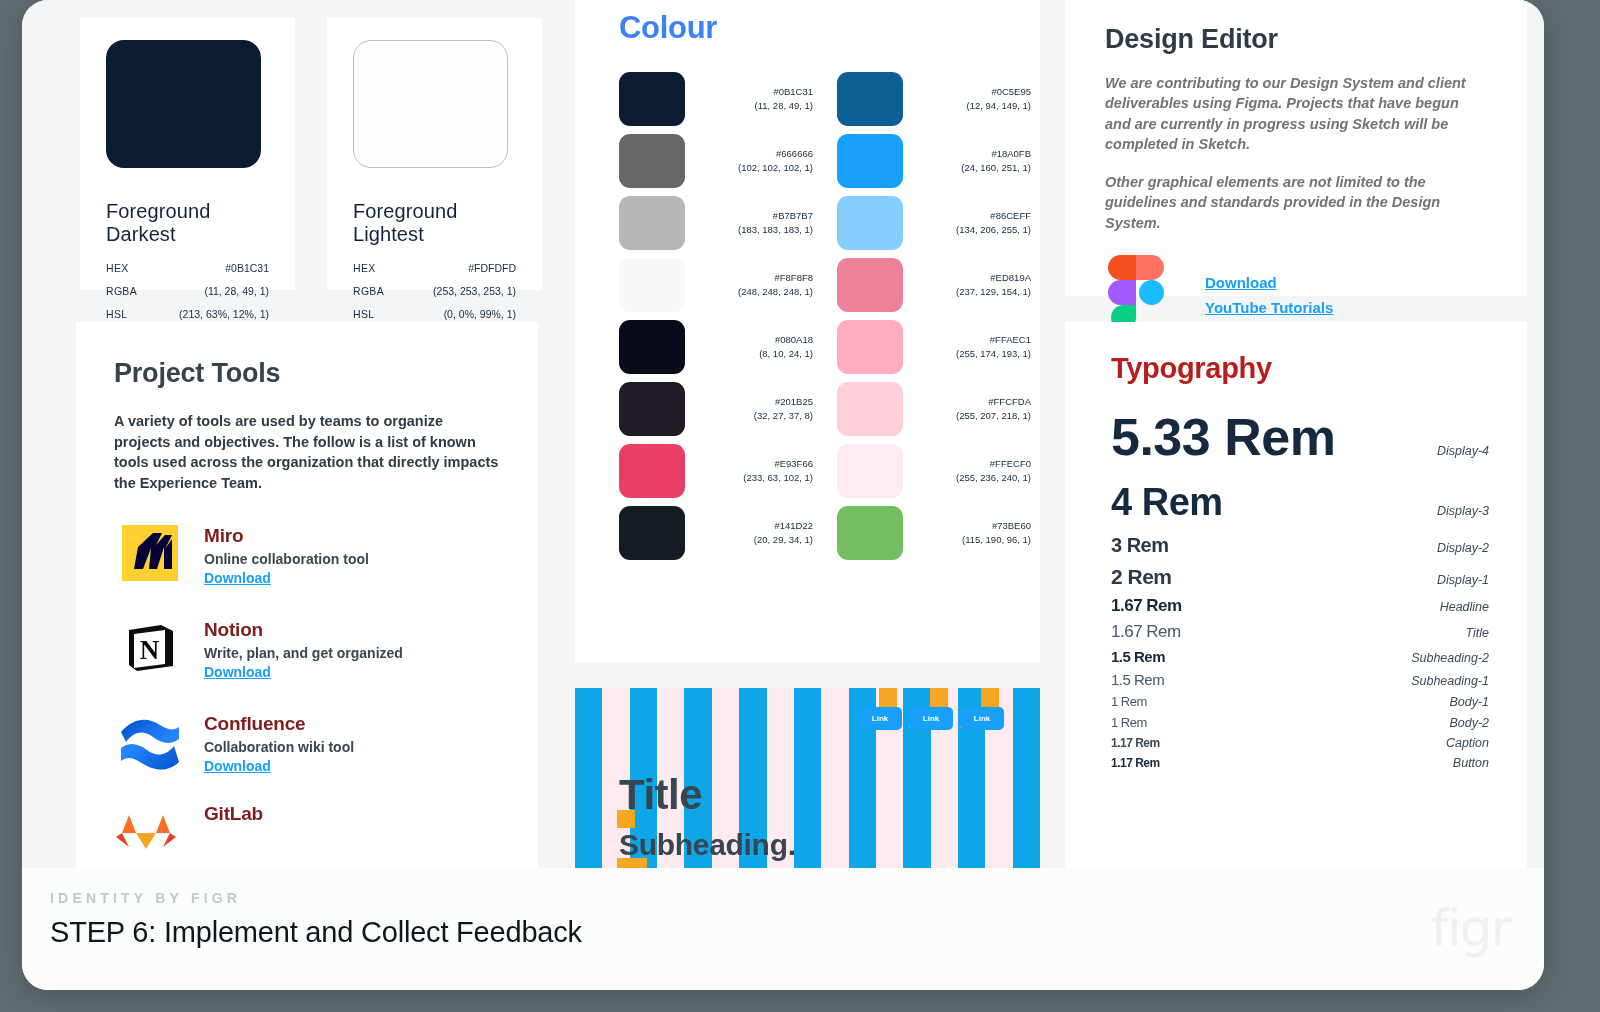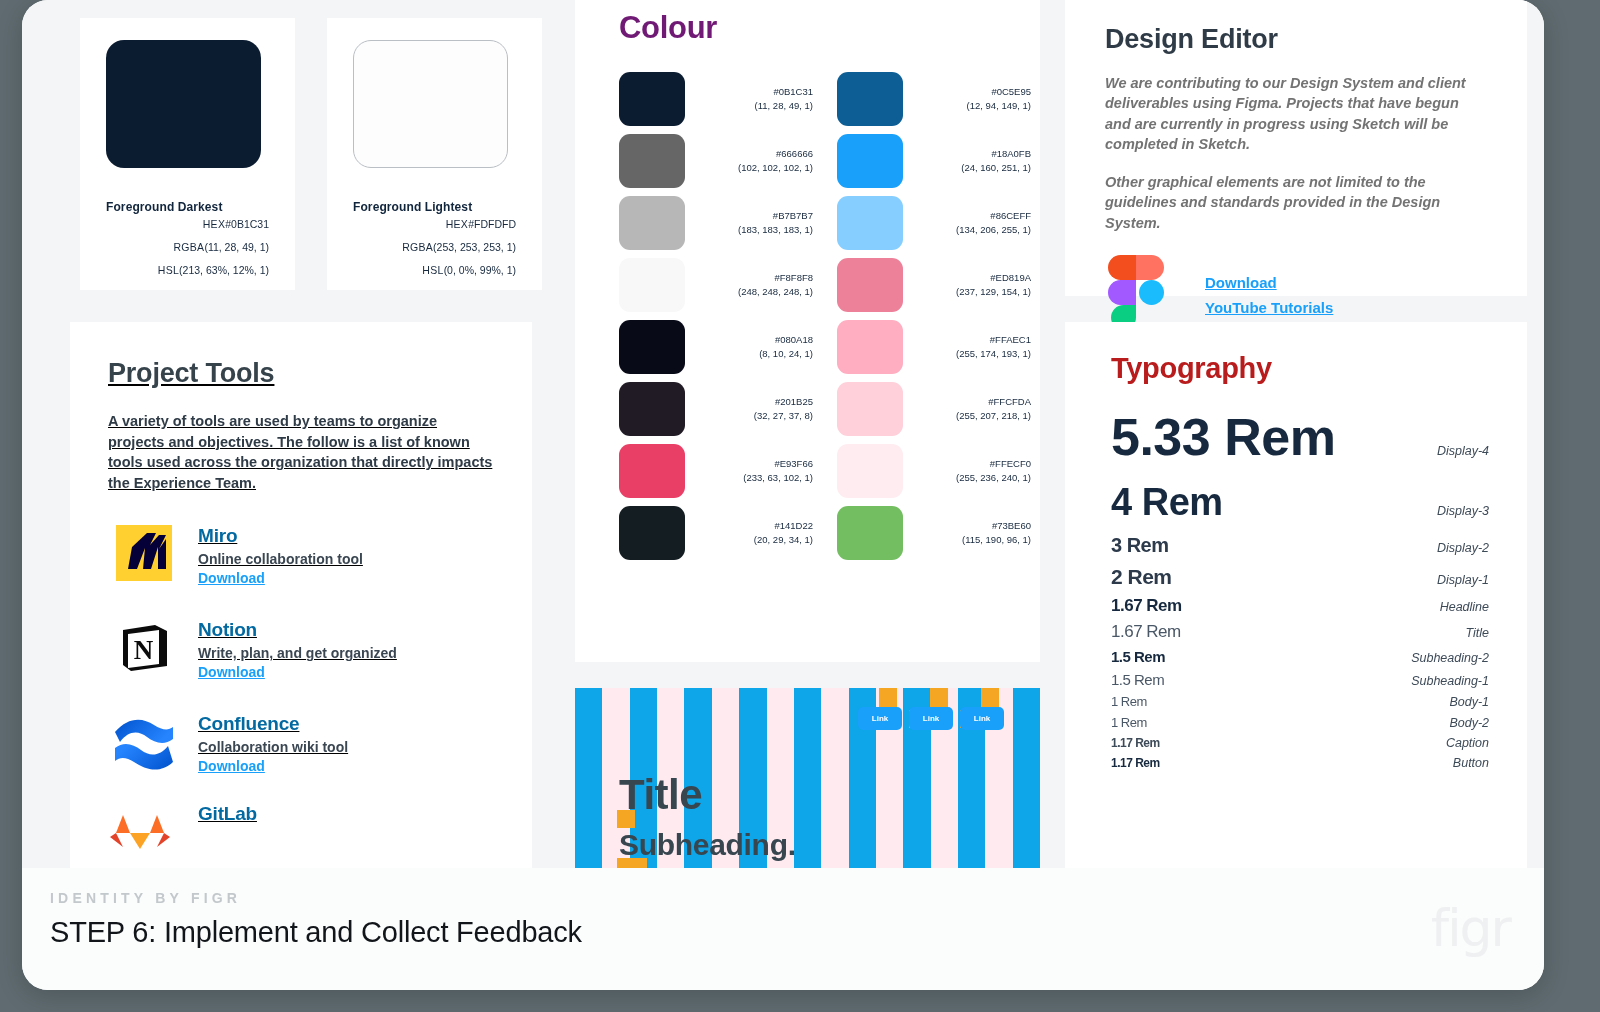--- a/index.html
+++ b/index.html
@@ -41,34 +41,34 @@
 
   
   .fg-card { padding: 22px 26px; }
   .fg-chip {
     width: 155px; height: 128px;
     border-radius: 18px;
     margin-bottom: 32px;
   }
   .fg-chip.outline { border: 1px solid #b9bfc4; }
   .fg-title {
-    font-size: 12px; font-weight: bold; color: #11253d;
-    letter-spacing: .1px; margin-bottom: 4px;
+    font-size: 20px; font-weight: normal; color: #11253d;
+    letter-spacing: .1px; margin-bottom: 16px;
   }
   .fg-row {
-    display: flex; justify-content: flex-end;
+    display: flex; justify-content: space-between;
     font-size: 10.5px; color: #17293f; margin-bottom: 11px;
     font-weight: 500;
   }
   .fg-row .k { letter-spacing: .3px; }
   .fg-row .v { text-align: right; }
 
   
   .h-colour {
-    font-size: 31px; font-weight: bold; color: #701a75;
+    font-size: 31px; font-weight: bold; color: #3b82f6;
     letter-spacing: -.3px;
   }
   .swatch-cols { display: flex; gap: 22px; margin-top: 22px; }
   .swatch-col { width: 196px; }
   .swatch-row {
     display: flex; align-items: center; height: 62px; margin-bottom: 0px;
   }
   .swatch-box {
     width: 66px; height: 54px; border-radius: 11px; flex: 0 0 auto;
   }
@@ -86,21 +86,21 @@
     font-size: 14.5px; font-weight: bold; color: #2f3b47;
     line-height: 1.42; margin-top: 22px; width: 385px;
   }
   .tool-item { display: flex; align-items: flex-start; margin-top: 30px; }
   .tool-icon {
     width: 72px; height: 60px; flex: 0 0 auto;
     display: flex; align-items: center; justify-content: center;
   }
   .tool-text { margin-left: 18px; padding-top: 2px; }
   .tool-name {
-    font-size: 19px; font-weight: bold; color: #0369a1; letter-spacing: -.2px;
+    font-size: 19px; font-weight: bold; color: #7f1d1d; letter-spacing: -.2px;
   }
   .tool-desc { font-size: 14px; font-weight: bold; color: #3a4652; margin-top: 4px; }
   .dl-link {
     font-size: 14px; font-weight: bold; color: #18a0fb;
     text-decoration: underline; margin-top: 3px; display: inline-block;
     cursor: pointer;
   }
 
   
   .h-de { font-size: 27px; font-weight: bold; color: #2f3b47; letter-spacing: -.2px; }
@@ -323,21 +323,21 @@
                 <div class="swatch-box" style="background: rgb(115, 190, 96);"></div>
                 <div class="swatch-meta">
                   <div>#73BE60</div>
                   <div>(115, 190, 96, 1)</div>
                 </div>
               </div>
             </div>
         </div>
       </div>
 
-      <div class="panel" style="left:48px; top:322px; width:462px; height:546px; padding:36px 38px;text-decoration:underline;">
+      <div class="panel" style="left:54px; top:322px; width:462px; height:546px; padding:36px 38px;">
         <div class="h-tools">Project Tools</div>
         <div class="tools-body">A variety of tools are used by teams to organize projects and objectives. The follow is a list of known tools used across the organization that directly impacts the Experience Team.</div>
 
         <div class="tool-item">
           <div class="tool-icon">
             <svg width="60" height="60" viewBox="0 0 60 60">
               <rect x="2" y="2" width="56" height="56" fill="#FFD02F"></rect>
               <path d="M33 10 L42 10 L36 22 L45 12 L52 12 L45 26 L52 16 L52 46 L44 46 L44 24 L37 46 L29 46 L31 25 L23 46 L14 46 L18 24 Z" fill="#050038"></path>
             </svg>
           </div>

